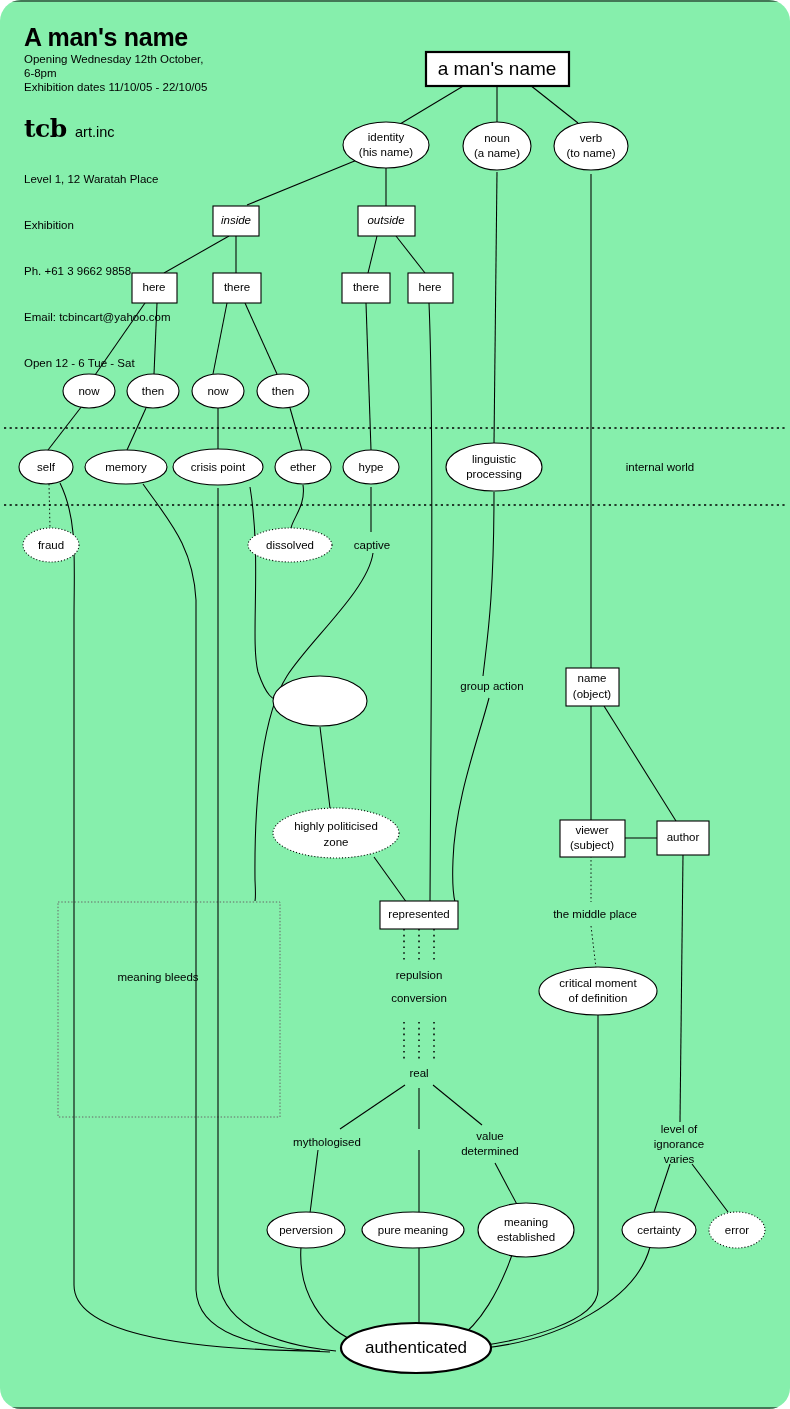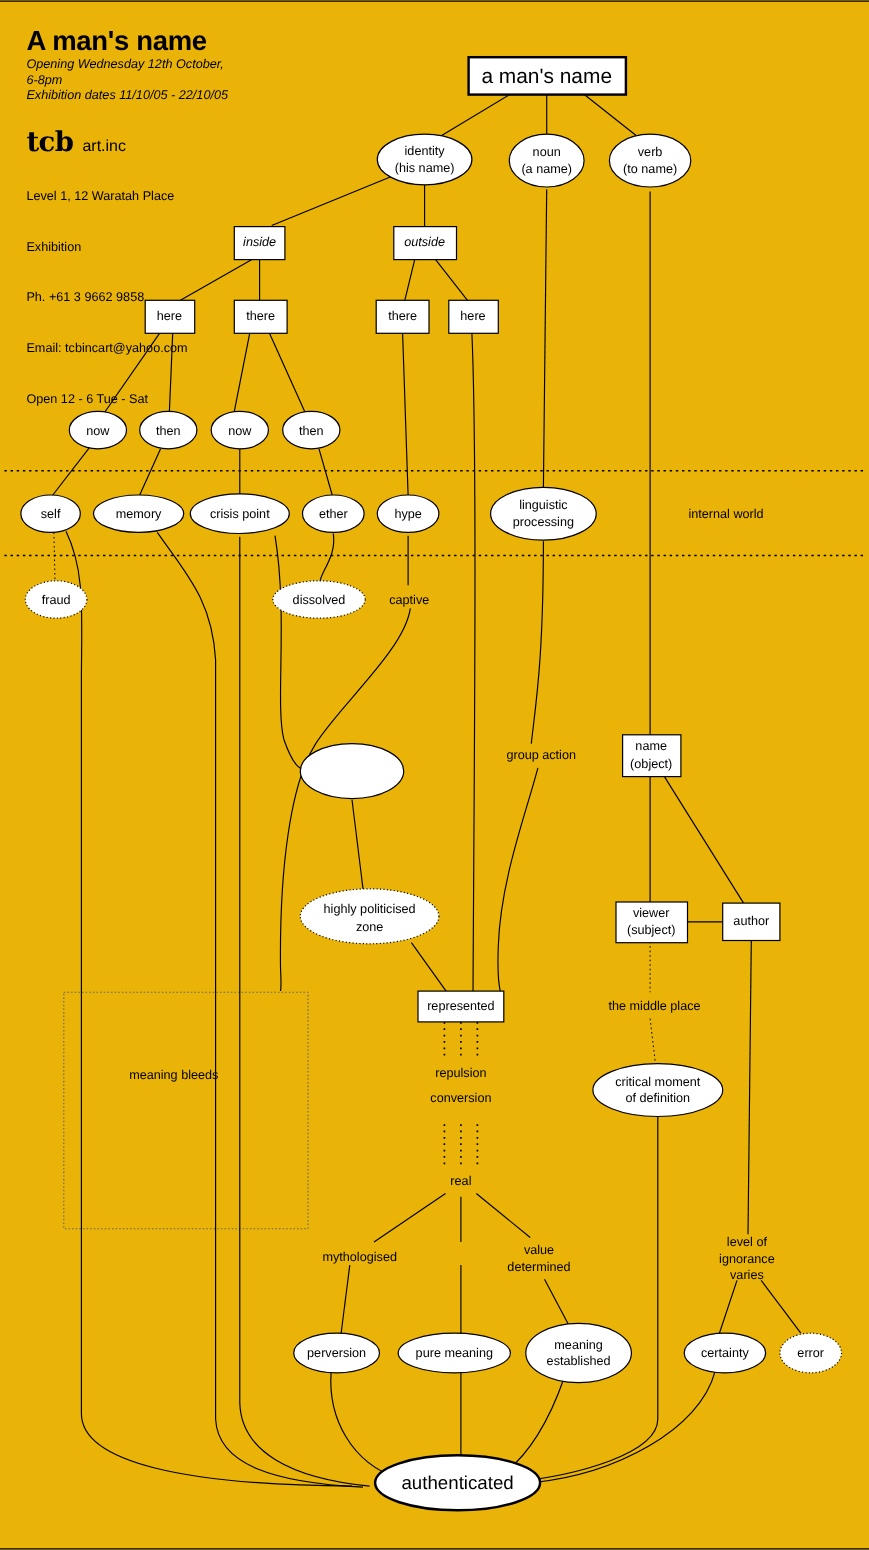--- a/index.html
+++ b/index.html
@@ -1,24 +1,24 @@
 <!DOCTYPE html>
 <html><head>
 <meta charset="utf-8">
 <style>
   html,body{margin:0;padding:0;background:#ffffff;}
   body{width:790px;height:1409px;position:relative;
        font-family:"Liberation Sans", sans-serif;color:#000;}
-  #page{position:relative;width:790px;height:1409px;overflow:hidden;background:#eab308;}
+  #page{position:relative;width:790px;height:1409px;overflow:hidden;background:#86efac;border-radius:21px;}
 
   
   #header{position:absolute;left:24px;top:24px;width:290px;}
   #ex-title{font-size:25px;font-weight:bold;letter-spacing:-0.3px;line-height:1.05;margin:0 0 2px 0;}
   #ex-sub{font-size:15px;line-height:1.15;margin:0 0 1px 0;}
-  .ex-line{font-size:11.5px;line-height:1.22;font-style:italic;}
+  .ex-line{font-size:11.5px;line-height:1.22;}
   #gal-logo{margin-top:22px;font-family:"DejaVu Serif", serif;font-weight:bold;
             font-size:25px;letter-spacing:-0.5px;line-height:1;}
   #gal-logo .suffix{font-family:"Liberation Sans",sans-serif;font-size:14.5px;font-weight:normal;letter-spacing:0;}
   #gal-addr{margin-top:6px;}
   .addr-line{font-size:11.5px;line-height:1.3;margin-top:31px;}
 
   
   #diagram{position:absolute;left:0;top:0;width:790px;height:1409px;}
   #diagram text{font-family:"Liberation Sans", sans-serif;}
   .ln{fill:none;stroke:#000;stroke-width:1.05;}

